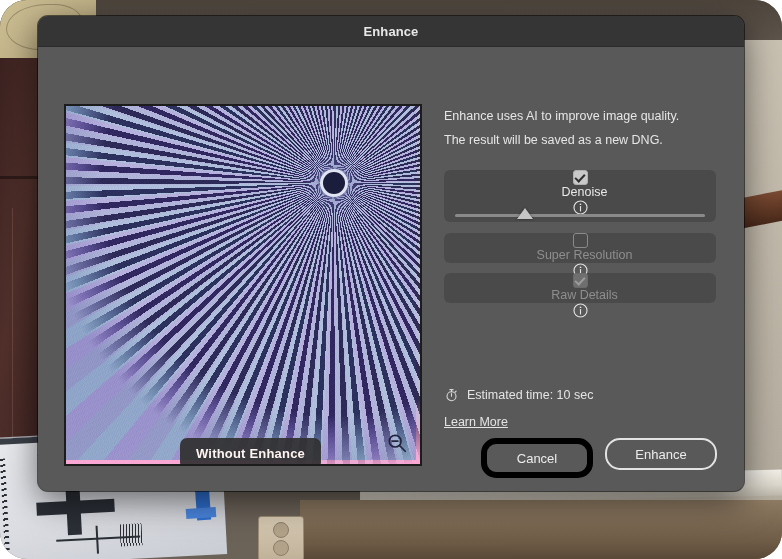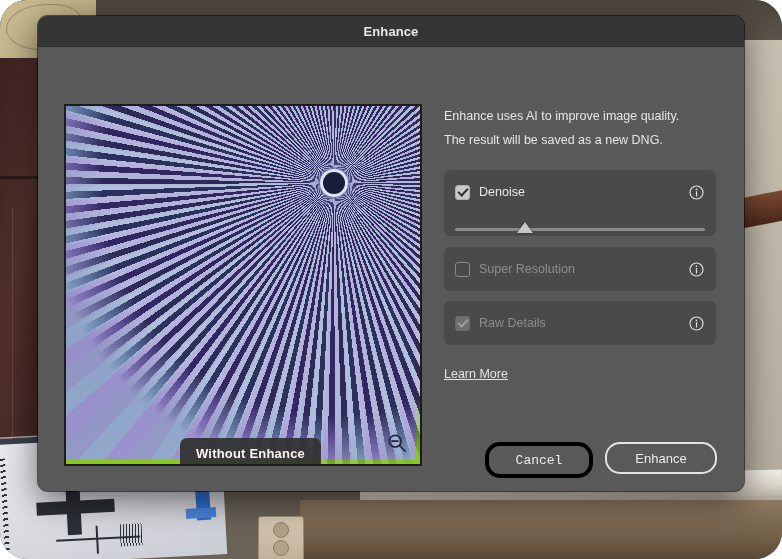--- a/index.html
+++ b/index.html
@@ -155,21 +155,21 @@
     height: 445px;
     padding: 0;
   }
 
   
   #preview-wrap {
     position: absolute;
     left: 26px; top: 57px;
     width: 354px; height: 358px;
     border: 2px solid #1c1c1c;
-    background: #84cc16;
+    background: #f9a8d4;
     overflow: hidden;
   }
   #starburst {
     position: absolute;
     left: 0; top: 0; width: 350px; height: 354px;
     background:
       
       radial-gradient(circle 250px at 268px 77px,
         rgba(150,150,190,0) 0%, rgba(150,150,190,0) 60%, rgba(140,142,180,.25) 100%),
       linear-gradient(160deg,#a3a6cc 0%, #9ea2c9 50%, #a9accf 100%);
@@ -260,21 +260,22 @@
   .opt-panel {
     background: #4a4a4a;
     border-radius: 6px;
     margin-bottom: 10px;
     padding: 0;
   }
   .opt-row {
     display: flex;
     align-items: center;
     height: 30px;
-    padding: 7px 11px;
+    padding: 0 11px;
+    flex-direction: column;
   }
   .opt-label {
     color: #e8e8e8;
     font-size: 12.5px;
     margin-left: 9px;
     flex: 1;
   }
   .opt-panel.disabled .opt-label { color: #8e8e8e; }
 
   .cbox {
@@ -370,21 +371,21 @@
     height: 28px;
     padding: 0 18px;
     border-radius: 15px;
     background: transparent;
     color: #ececec;
     font-size: 13px;
     font-family: "Liberation Sans", sans-serif;
     display: flex; align-items: center; justify-content: center;
     cursor: pointer;
   }
-  .pill.secondary { border: 4px solid #000000; font-family: Liberation Mono, monospace; }
+  .pill.secondary { border: 6px solid #000000; }
   .pill.primary   { border: 2px solid #e3e3e3; padding: 0 22px; }
 </style>
 </head>
 <body>
 
 <div id="desktop">
 
   <div class="bg-layer bg-top"></div>
   <div class="bg-layer bg-cream">
     <div class="bg-layer bg-cream-arc"></div>
@@ -491,20 +492,32 @@
               <svg viewBox="0 0 24 24" width="17" height="17" fill="none" stroke="currentColor" stroke-width="1.6">
                 <circle cx="12" cy="12" r="9.2"></circle>
                 <circle cx="12" cy="7.4" r="1.2" fill="currentColor" stroke="none"></circle>
                 <line x1="12" y1="10.6" x2="12" y2="17" stroke-linecap="round"></line>
               </svg>
             </span>
           </div>
         </div>
 
         
+        <div id="est-row">
+          <span class="stopwatch">
+            <svg viewBox="0 0 24 24" width="15" height="16" fill="none" stroke="currentColor" stroke-width="1.7" stroke-linecap="round">
+              <circle cx="12" cy="14" r="7.2"></circle>
+              <line x1="12" y1="14" x2="12" y2="9.6"></line>
+              <line x1="9.4" y1="3.4" x2="14.6" y2="3.4"></line>
+              <line x1="12" y1="3.4" x2="12" y2="6.6"></line>
+              <line x1="17.6" y1="7.6" x2="19.4" y2="5.8"></line>
+            </svg>
+          </span>
+          <span>Estimated time: 10 sec</span>
+        </div>
 
         <a id="learn-more">Learn More</a>
       </div>
 
       <div id="footer">
         <div class="pill secondary">Cancel</div>
         <div class="pill primary">Enhance</div>
       </div>
 
     </div>

